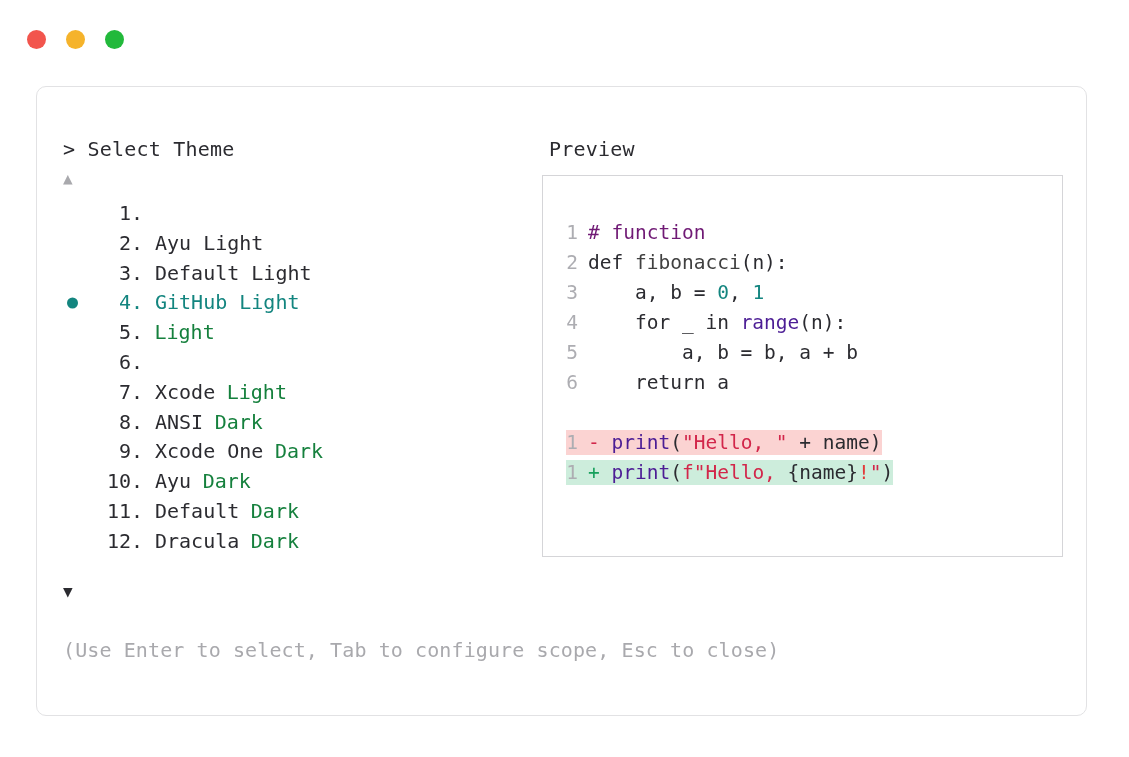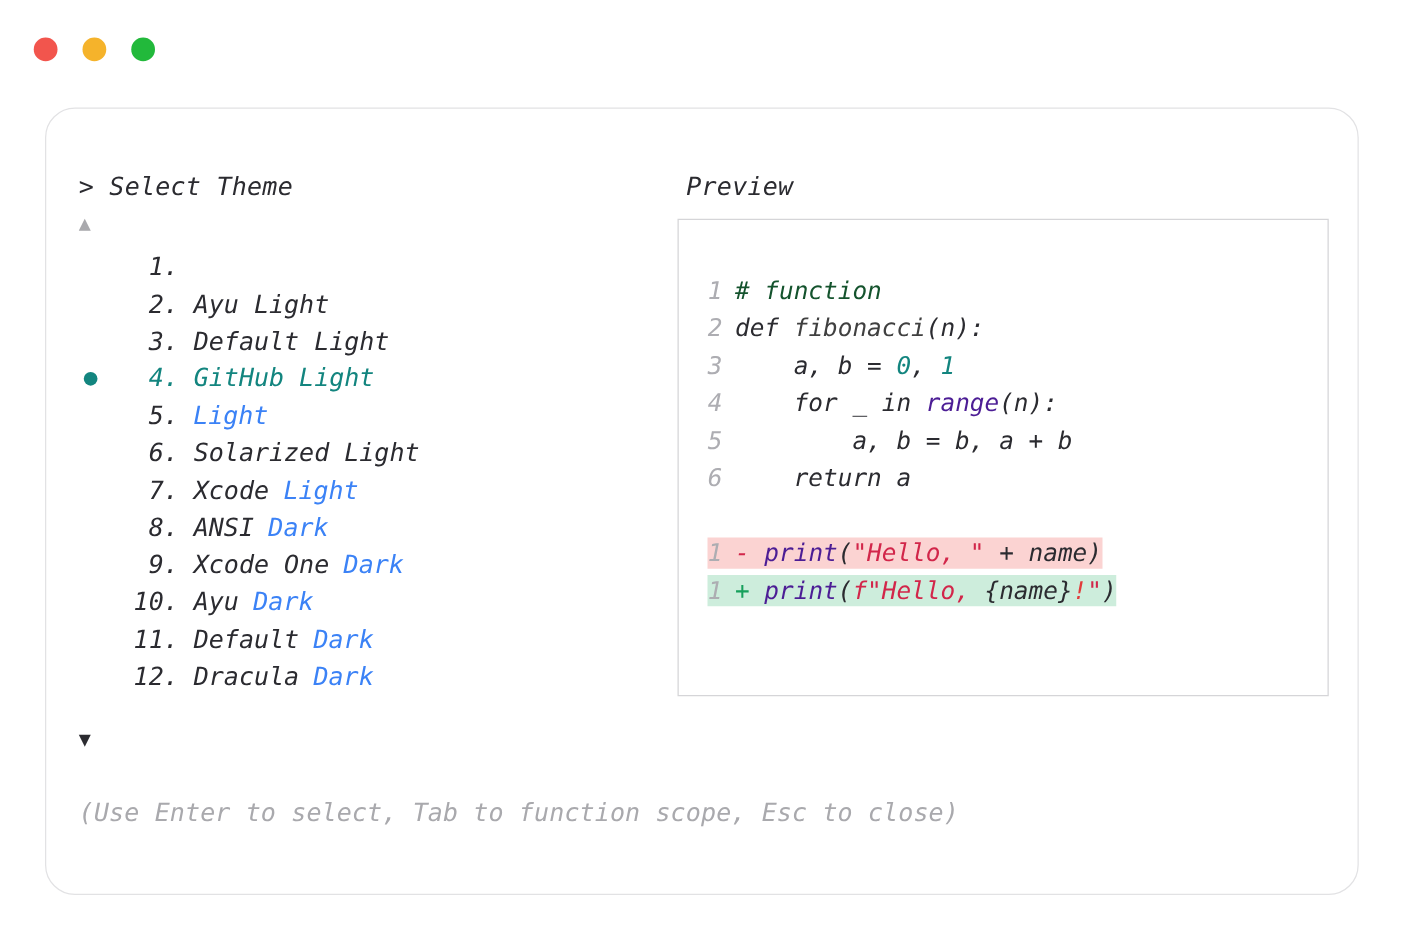--- a/index.html
+++ b/index.html
@@ -39,23 +39,22 @@
 
   
   #card {
     position: absolute;
     left: 36px;
     top: 86px;
     width: 1051px;
     height: 630px;
     box-sizing: border-box;
     border: 1.5px solid #e2e2e4;
-    border-radius: 24px;
+    border-radius: 10px;
     background: #ffffff;
-    font-style: italic;
   }
 
   #card-inner {
     position: absolute;
     left: 0; top: 0;
     width: 100%;
     height: 100%;
   }
 
   
@@ -119,21 +118,21 @@
   .theme-row.selected .theme-bullet { background: #13857f; }
   .theme-num {
     display: inline-block;
     width: 56px;
     text-align: right;
     padding-left: 24px;
     box-sizing: content-box;
   }
   .theme-name { padding-left: 12px; }
   .theme-variant { padding-left: 11.5px; }
-  .theme-variant.muted { color: #3b82f6; }
+  .theme-variant.muted { color: #15803d; }
   .theme-row.selected .theme-num,
   .theme-row.selected .theme-name,
   .theme-row.selected .theme-variant { color: #13857f; }
 
   
   #preview-box {
     position: absolute;
     left: 505px;
     top: 88px;
     width: 521px;
@@ -151,21 +150,21 @@
     white-space: pre;
   }
   .code-line { white-space: pre; }
   .ln {
     display: inline-block;
     width: 12px;
     text-align: right;
     color: #adadb2;
     margin-right: 10px;
   }
-  .tok-comment  { color: #14532d; }
+  .tok-comment  { color: #701a75; }
   .tok-kw       { color: #2b2b30; }
   .tok-fn       { color: #404040; }
   .tok-plain    { color: #2b2b30; }
   .tok-num      { color: #13857f; }
   .tok-builtin  { color: #4c1d95; }
   .tok-str      { color: #d2264a; }
   .tok-bang     { color: #e23a3a; }
 
   .diff-spacer { height: 30px; }
   .diff-line { white-space: pre; display: block; }
@@ -206,32 +205,32 @@
       <div class="col-header" id="preview-header">Preview</div>
 
       <div id="scroll-up-icon">▲</div>
 
       <div id="theme-list">
           <div class="theme-row"><span class="theme-bullet"></span><span class="theme-num">1.</span></div>
           <div class="theme-row"><span class="theme-bullet"></span><span class="theme-num">2.</span><span class="theme-name">Ayu Light</span></div>
           <div class="theme-row"><span class="theme-bullet"></span><span class="theme-num">3.</span><span class="theme-name">Default Light</span></div>
           <div class="theme-row selected"><span class="theme-bullet"></span><span class="theme-num">4.</span><span class="theme-name">GitHub Light</span></div>
           <div class="theme-row"><span class="theme-bullet"></span><span class="theme-num">5.</span><span class="theme-variant muted">Light</span></div>
-          <div class="theme-row"><span class="theme-bullet"></span><span class="theme-num">6.</span><span class="theme-name">Solarized Light</span></div>
+          <div class="theme-row"><span class="theme-bullet"></span><span class="theme-num">6.</span></div>
           <div class="theme-row"><span class="theme-bullet"></span><span class="theme-num">7.</span><span class="theme-name">Xcode</span><span class="theme-variant muted">Light</span></div>
           <div class="theme-row"><span class="theme-bullet"></span><span class="theme-num">8.</span><span class="theme-name">ANSI</span><span class="theme-variant muted">Dark</span></div>
           <div class="theme-row"><span class="theme-bullet"></span><span class="theme-num">9.</span><span class="theme-name">Xcode One</span><span class="theme-variant muted">Dark</span></div>
           <div class="theme-row"><span class="theme-bullet"></span><span class="theme-num">10.</span><span class="theme-name">Ayu</span><span class="theme-variant muted">Dark</span></div>
           <div class="theme-row"><span class="theme-bullet"></span><span class="theme-num">11.</span><span class="theme-name">Default</span><span class="theme-variant muted">Dark</span></div>
           <div class="theme-row"><span class="theme-bullet"></span><span class="theme-num">12.</span><span class="theme-name">Dracula</span><span class="theme-variant muted">Dark</span></div>
         </div>
 
       <div id="scroll-down-icon">▼</div>
 
       <div id="preview-box">
         <div id="code"><div class="code-line"><span class="ln">1</span><span class="tok-comment"># function</span></div><div class="code-line"><span class="ln">2</span><span class="tok-kw">def </span><span class="tok-fn">fibonacci</span><span class="tok-plain">(n):</span></div><div class="code-line"><span class="ln">3</span><span class="tok-plain">    a, b = </span><span class="tok-num">0</span><span class="tok-plain">, </span><span class="tok-num">1</span></div><div class="code-line"><span class="ln">4</span><span class="tok-plain">    for _ in </span><span class="tok-builtin">range</span><span class="tok-plain">(n):</span></div><div class="code-line"><span class="ln">5</span><span class="tok-plain">        a, b = b, a + b</span></div><div class="code-line"><span class="ln">6</span><span class="tok-plain">    return a</span></div><div class="diff-spacer"></div><div class="diff-line diff-del"><span class="diff-hl" style="background: rgb(251, 211, 210);"><span class="ln">1</span><span class="diff-marker-del">- </span><span class="tok-builtin">print</span><span class="tok-plain">(</span><span class="tok-str">"Hello, "</span><span class="tok-plain"> + name)</span></span></div><div class="diff-line diff-add"><span class="diff-hl" style="background: rgb(205, 237, 220);"><span class="ln">1</span><span class="diff-marker-add">+ </span><span class="tok-builtin">print</span><span class="tok-plain">(</span><span class="tok-str">f"Hello, </span><span class="tok-plain">{name}</span><span class="tok-bang">!</span><span class="tok-str">"</span><span class="tok-plain">)</span></span></div></div>
       </div>
 
-      <div id="footer-hint">(Use Enter to select, Tab to function scope, Esc to close)</div>
+      <div id="footer-hint">(Use Enter to select, Tab to configure scope, Esc to close)</div>
 
     </div>
   </div>
 </div>
 
 </body></html>

